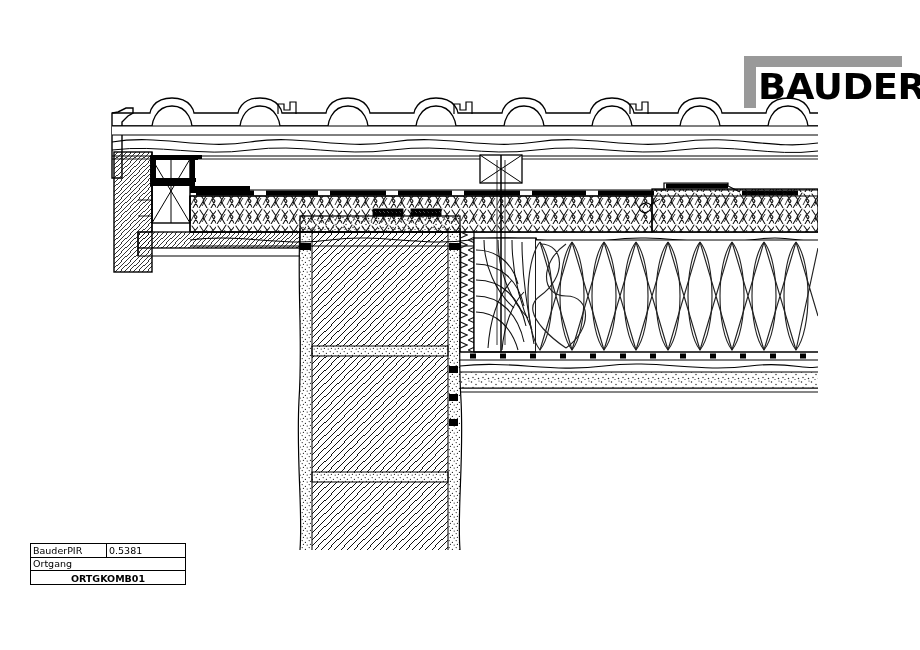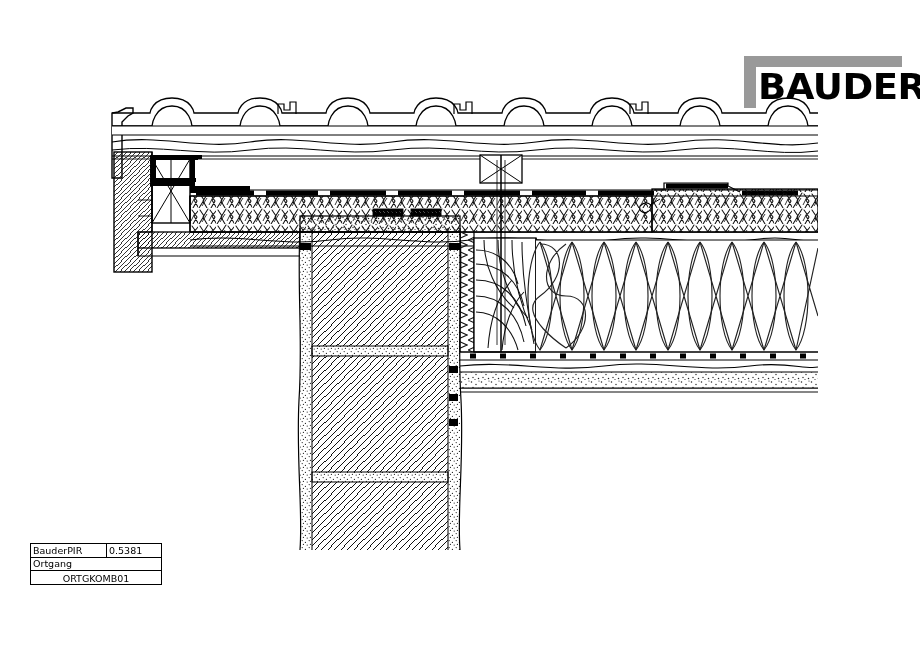--- a/index.html
+++ b/index.html
@@ -10,32 +10,32 @@
   
   #logo{position:absolute;left:744px;top:56px;width:158px;height:52px;}
   #logo .bracket{position:absolute;left:0;top:0;width:158px;height:52px;}
   #logo .wordwrap{position:absolute;left:14px;top:11px;width:146px;height:40px;
      display:flex;align-items:center;justify-content:flex-start;}
   #logo .word{font-family:"DejaVu Sans",sans-serif;font-weight:bold;
      font-size:35px;letter-spacing:-0.5px;line-height:1;color:#000;
      transform:scaleX(1.06);transform-origin:left center;}
 
   
-  #titleblock{position:absolute;left:30px;top:543px;width:132px;height:42px;
+  #titleblock{position:absolute;left:30px;top:543px;width:156px;height:42px;
      border:1.6px solid #000;box-sizing:border-box;background:#fff;}
   #titleblock .row{display:flex;height:13.6px;border-bottom:1.3px solid #000;
      box-sizing:border-box;}
   #titleblock .row.last{border-bottom:none;height:14.8px;}
   #titleblock .cell{font-family:"DejaVu Sans",sans-serif;font-size:9.5px;
      line-height:13px;padding:0 2px;white-space:nowrap;overflow:hidden;
      display:flex;align-items:center;}
   #titleblock .c1{width:76px;border-right:1.3px solid #000;box-sizing:border-box;}
   #titleblock .c2{flex:1;}
   #titleblock .cfull{width:100%;}
-  #titleblock .ccenter{width:100%;justify-content:center;}
+  #titleblock .ccenter{width:100%;justify-content:center;font-weight:bold;}
 
   svg{display:block;}
 </style>
 </head>
 <body>
 
 <div id="stage">
 
   <svg id="detail" width="920" height="650" viewBox="0 0 920 650" xmlns="http://www.w3.org/2000/svg">
     <defs>

